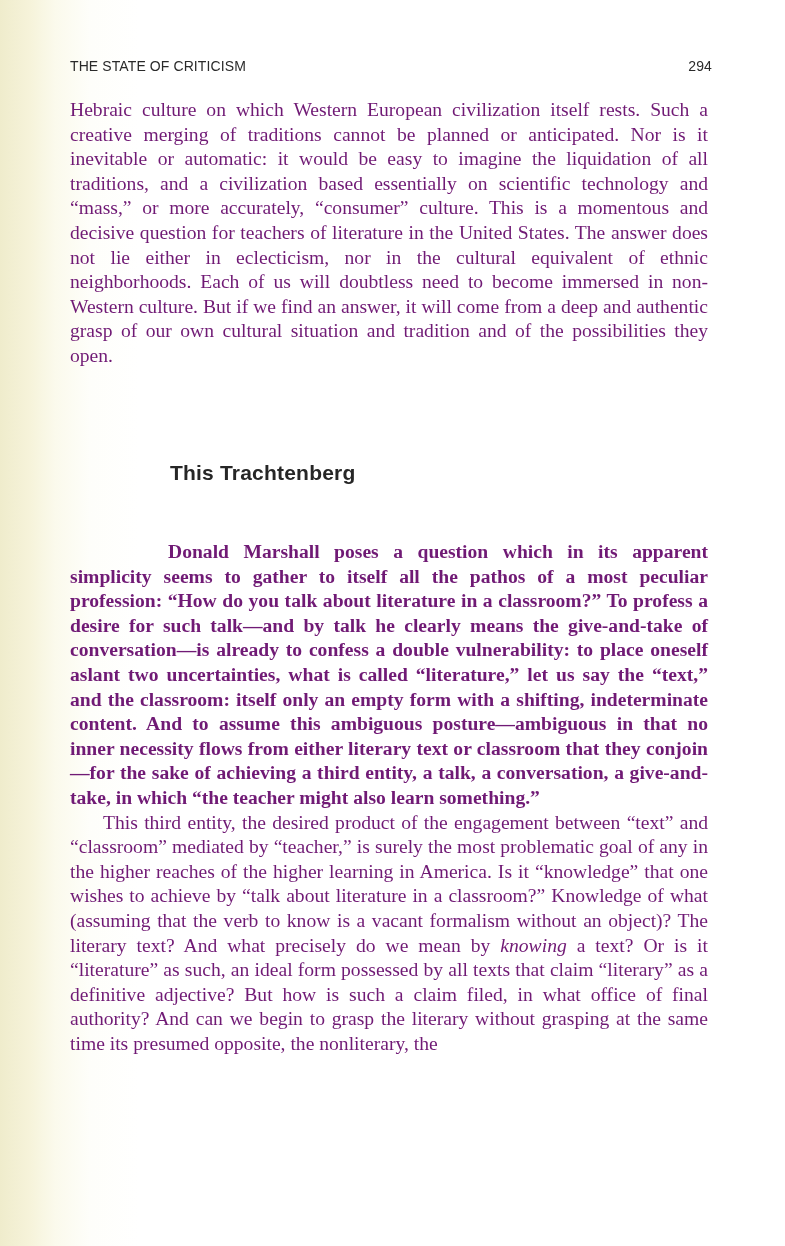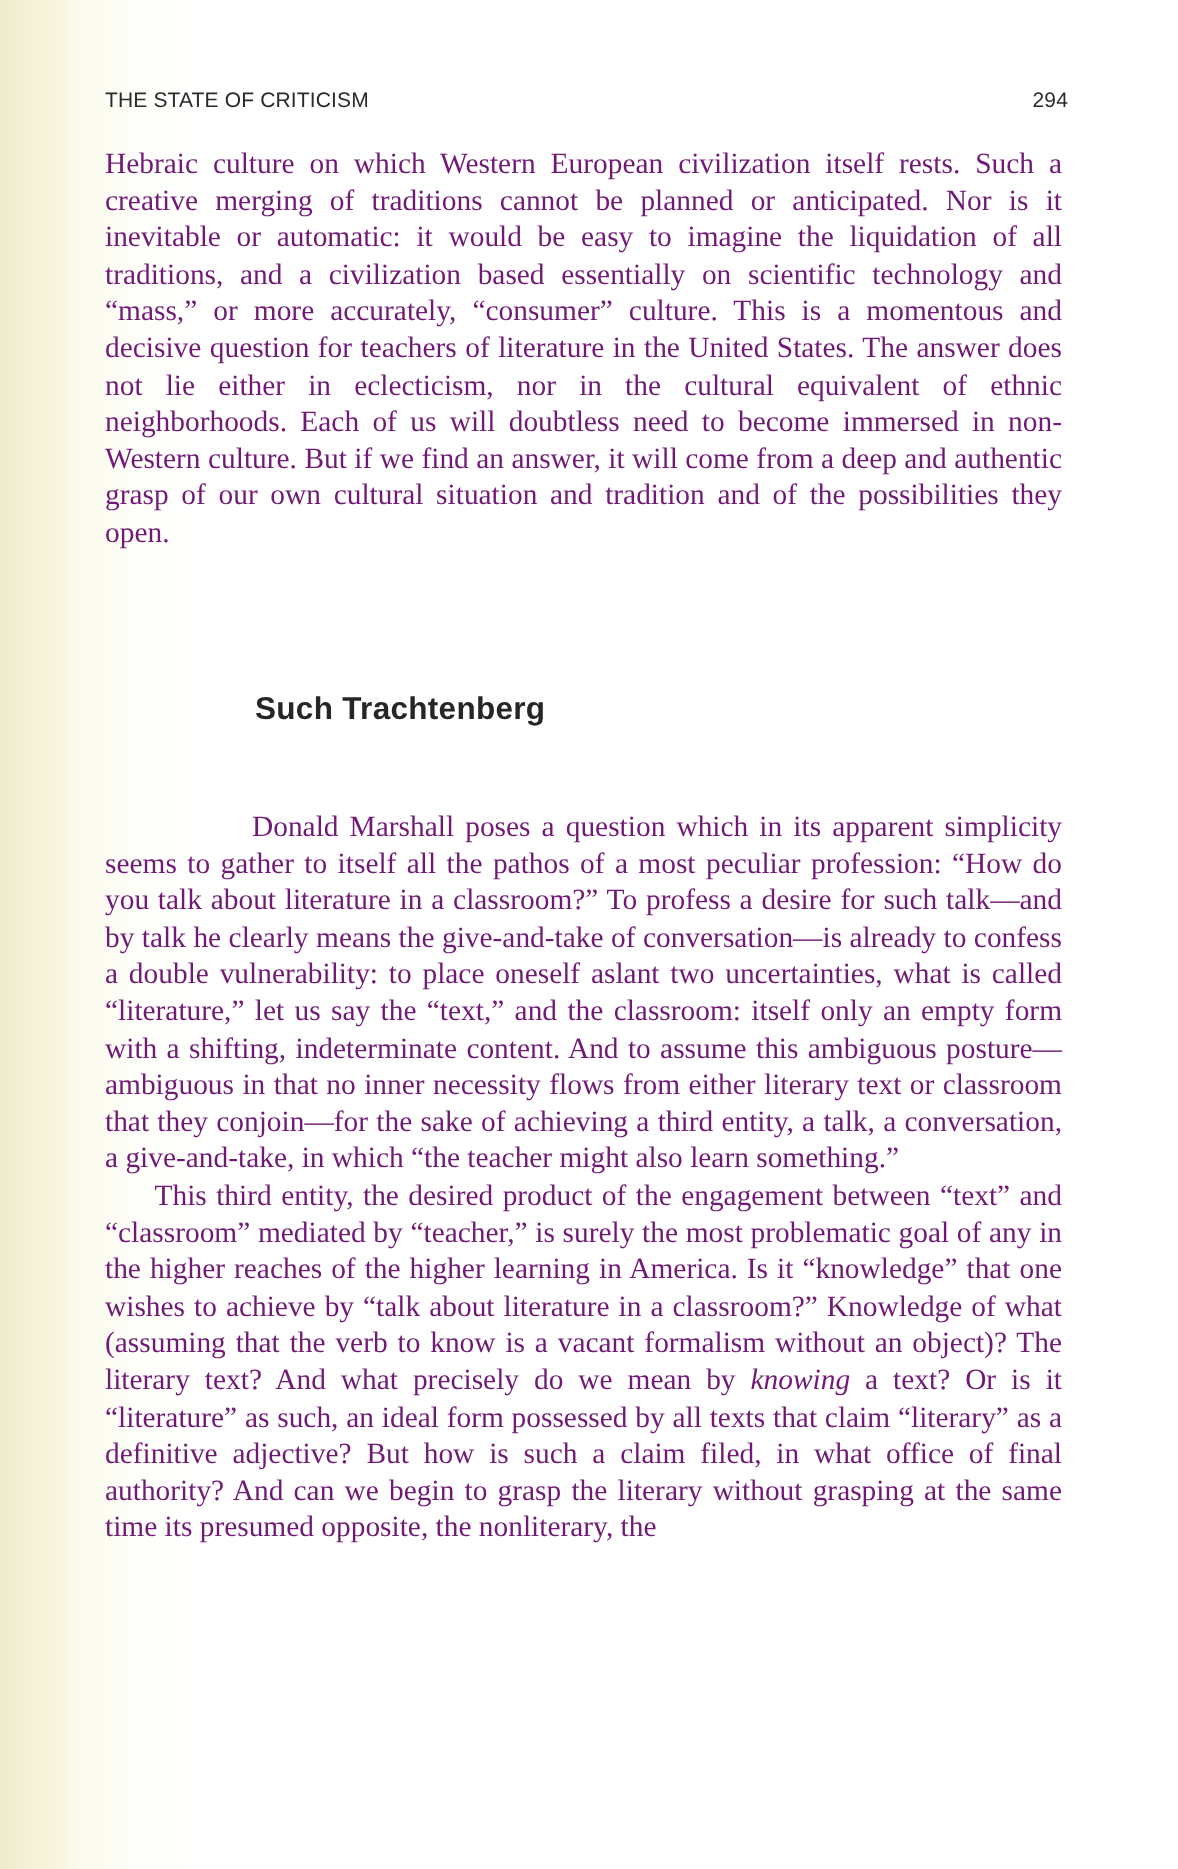--- a/index.html
+++ b/index.html
@@ -58,41 +58,41 @@
       font-size: 21px;
       color: #262626;
       letter-spacing: 0.2px;
     }
     .block2 {
       position: absolute;
       top: 540px;
       left: 0;
       width: 638px;
     }
-    .indent-large { text-indent: 98px; }
+    .indent-large { text-indent: 98px; font-weight: bold; }
     .indent-small { text-indent: 33px; }
     .body-text em {
       font-style: italic;
     }
     p { margin: 0; }
   </style>
 </head>
 <body>
 
 <div class="page">
 
   <div class="running-head">
     <span class="title">THE STATE OF CRITICISM</span>
     <span class="page-num">294</span>
   </div>
 
   <div class="block1">
     <p class="body-text">Hebraic culture on which Western European civilization itself rests. Such a creative merging of traditions cannot be planned or anticipated. Nor is it inevitable or automatic: it would be easy to imagine the liquidation of all traditions, and a civilization based essentially on scientific technology and “mass,” or more accurately, “consumer” culture. This is a momentous and decisive question for teachers of literature in the United States. The answer does not lie either in eclecticism, nor in the cultural equivalent of ethnic neighborhoods. Each of us will doubtless need to become immersed in non-Western culture. But if we find an answer, it will come from a deep and authentic grasp of our own cultural situation and tradition and of the possibilities they open.</p>
   </div>
 
-  <div class="author-heading">Such Trachtenberg</div>
+  <div class="author-heading">This Trachtenberg</div>
 
   <div class="block2">
     <p class="body-text indent-large">Donald Marshall poses a question which in its apparent simplicity seems to gather to itself all the pathos of a most peculiar profession: “How do you talk about literature in a classroom?” To profess a desire for such talk—and by talk he clearly means the give-and-take of conversation—is already to confess a double vulnerability: to place oneself aslant two uncertainties, what is called “literature,” let us say the “text,” and the classroom: itself only an empty form with a shifting, indeterminate content. And to assume this ambiguous posture—ambiguous in that no inner necessity flows from either literary text or classroom that they conjoin—for the sake of achieving a third entity, a talk, a conversation, a give-and-take, in which “the teacher might also learn something.”</p>
     <p class="body-text indent-small"><span>This third entity, the desired product of the engagement between “text” and “classroom” mediated by “teacher,” is surely the most problematic goal of any in the higher reaches of the higher learning in America. Is it “knowledge” that one wishes to achieve by “talk about literature in a classroom?” Knowledge of what (assuming that the verb to know is a vacant formalism without an object)? The literary text? And what precisely do we mean by </span><em>knowing</em><span> a text? Or is it “literature” as such, an ideal form possessed by all texts that claim “literary” as a definitive adjective? But how is such a claim filed, in what office of final authority? And can we begin to grasp the literary without grasping at the same time its presumed opposite, the nonliterary, the</span></p>
   </div>
 
 </div>
 
 </body></html>

